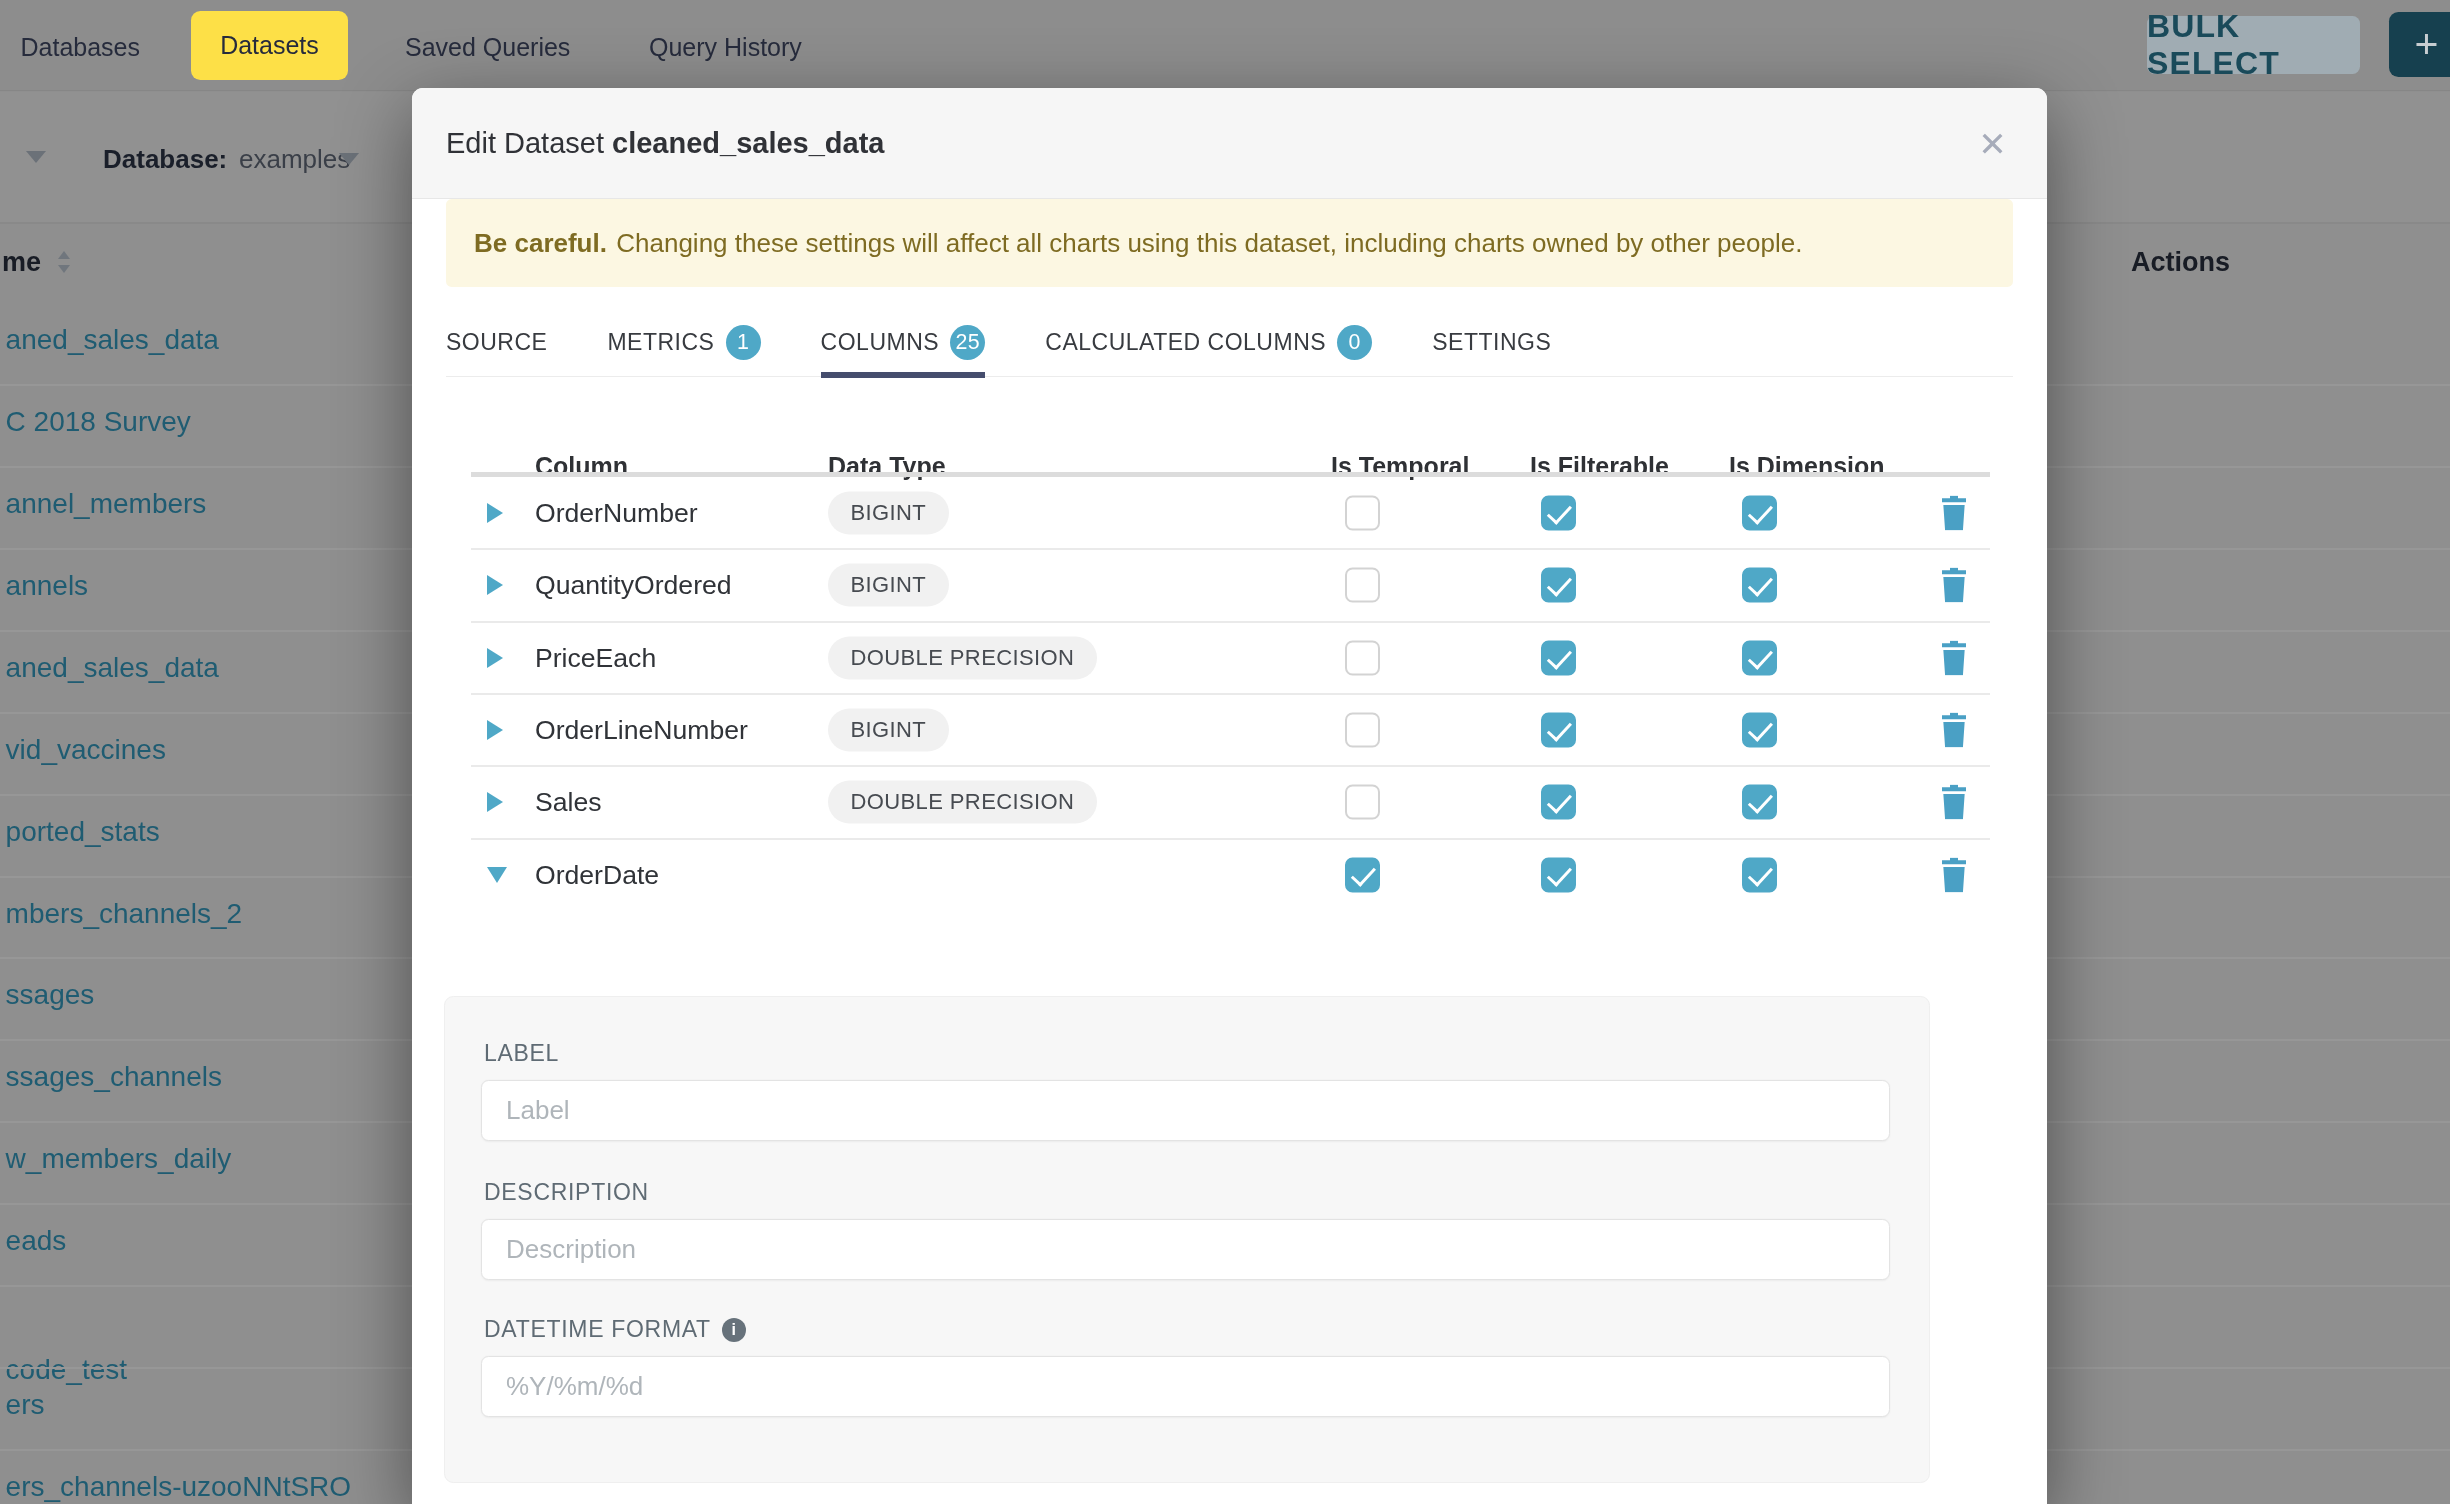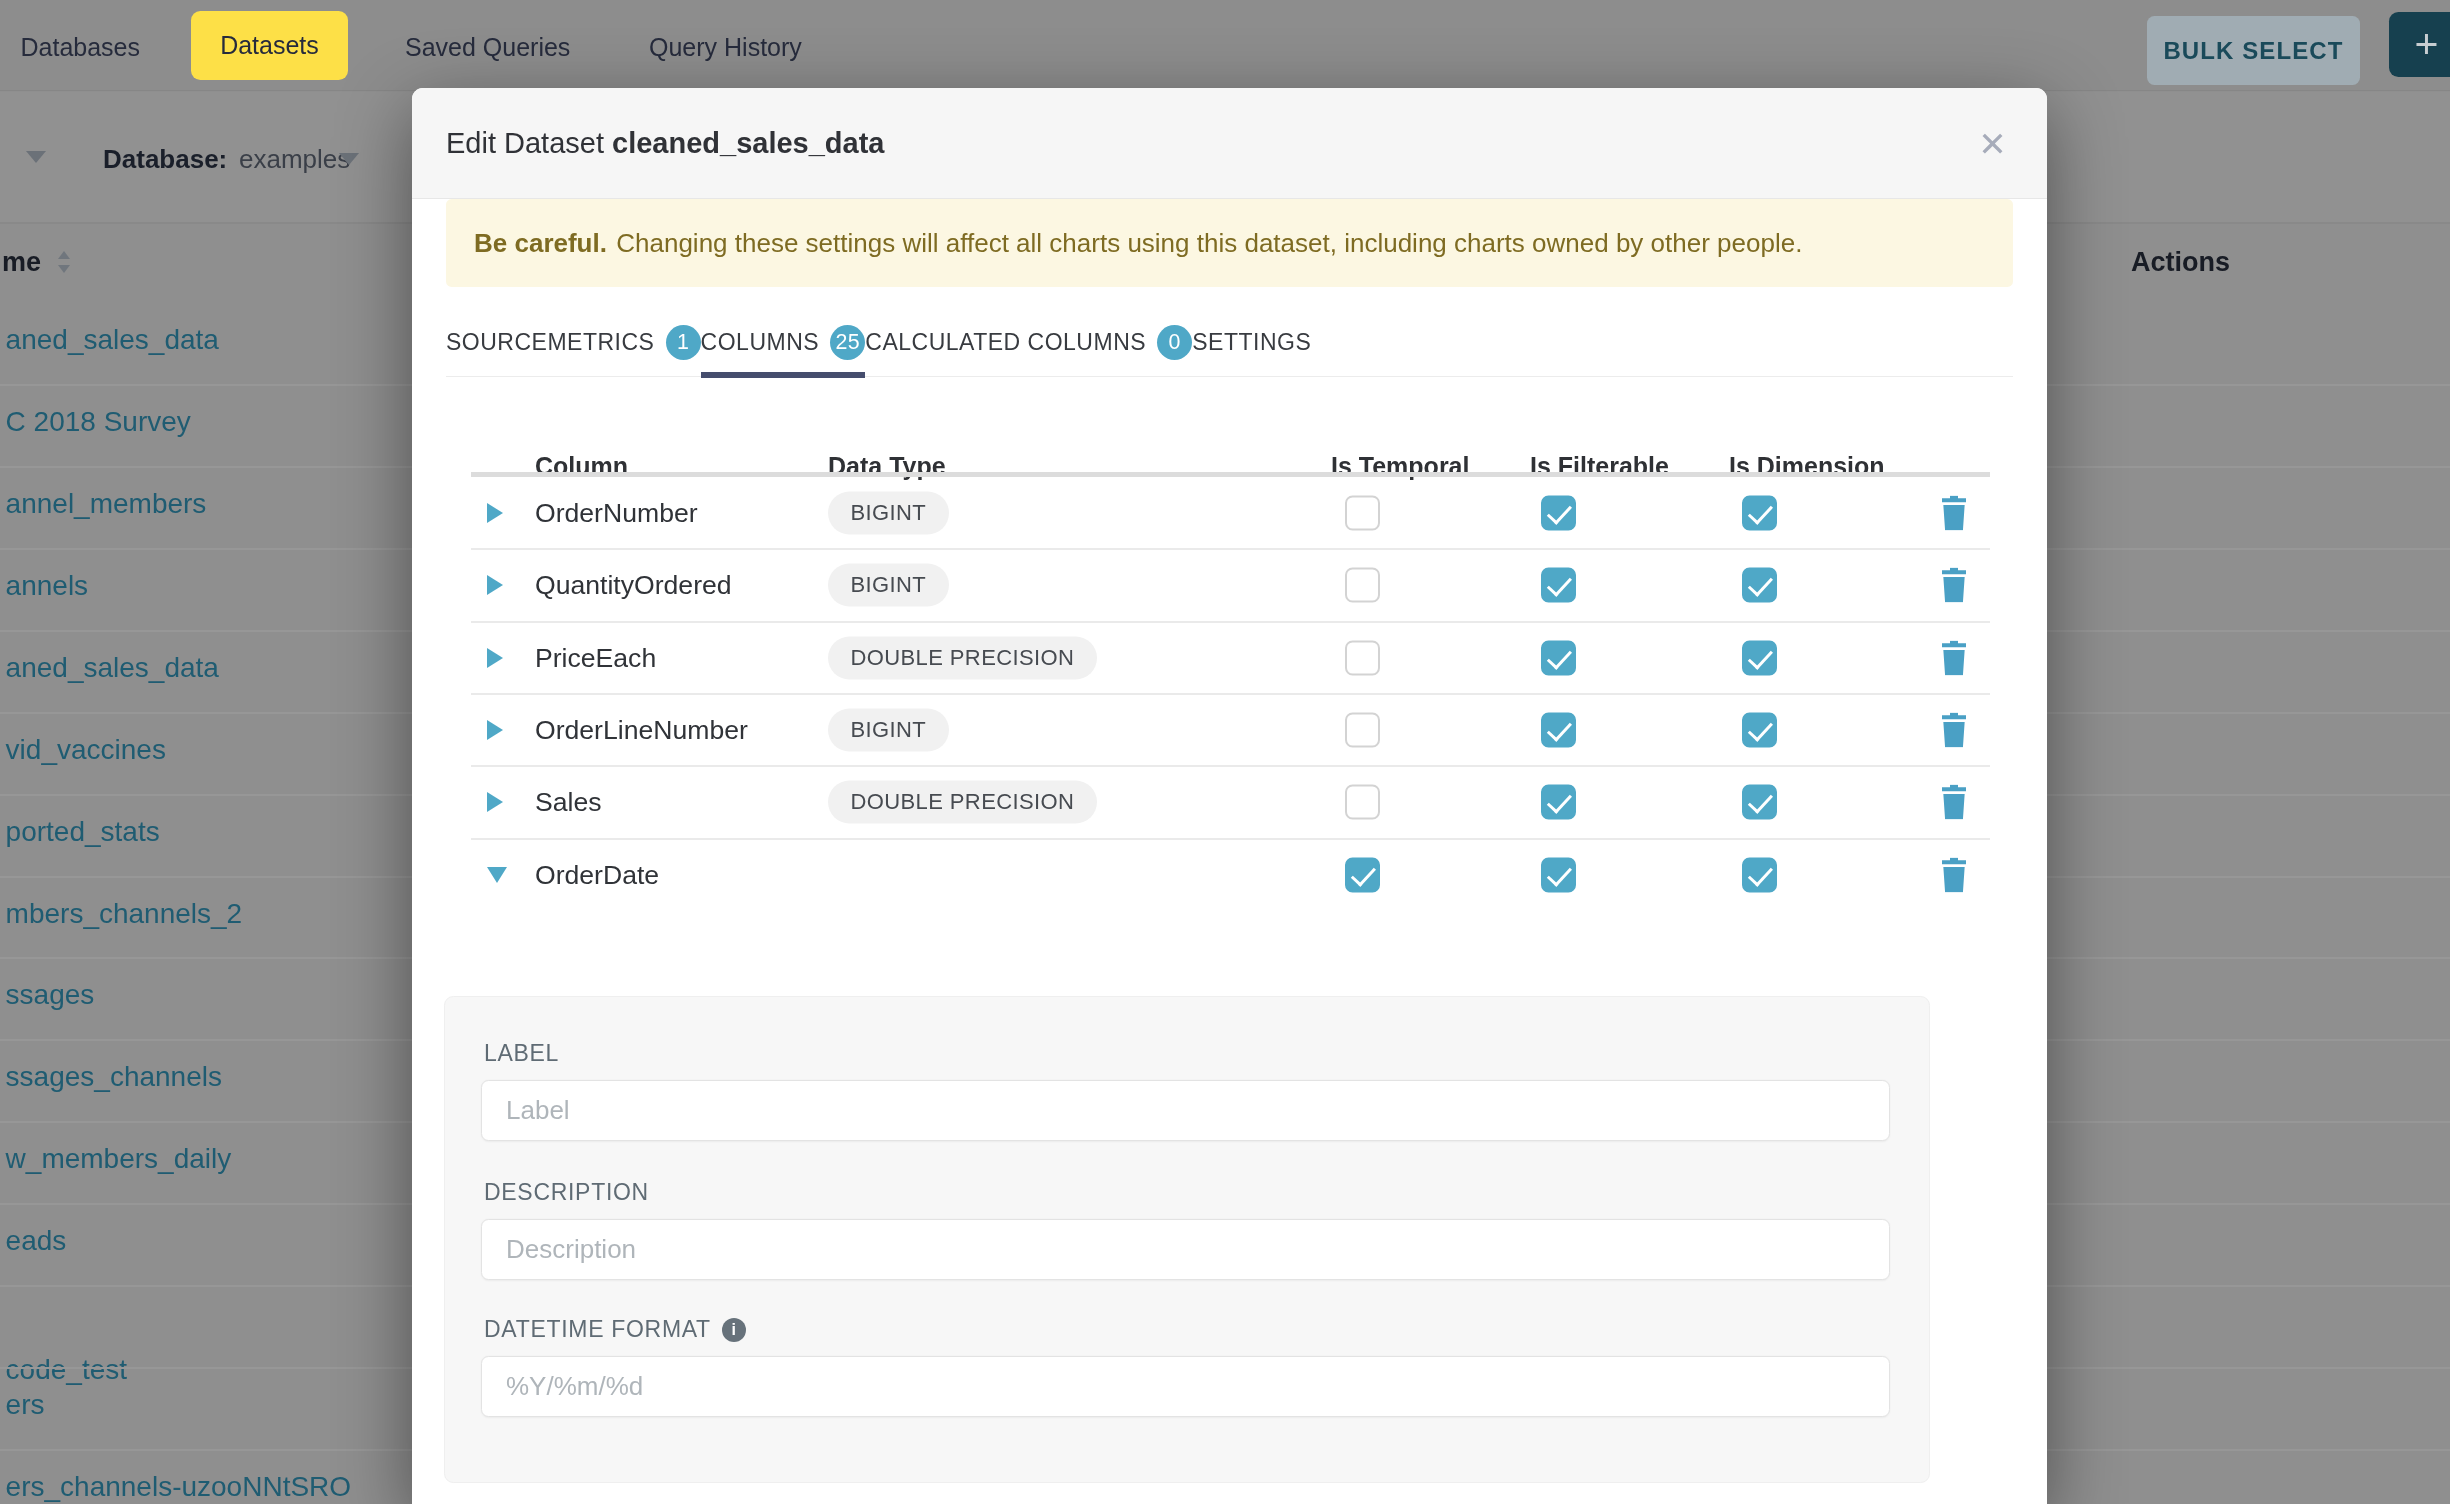--- a/index.html
+++ b/index.html
@@ -7,22 +7,22 @@
     width:2450px;height:1505px;overflow:hidden;position:relative;
     background:#8F8F8F;
     font-family:"Liberation Sans",sans-serif;
     -webkit-font-smoothing:antialiased;
   }
   
   .nav{position:absolute;left:0;top:0;width:2450px;height:90px;background:#8D8D8D;border-bottom:1.9px solid #868686;}
   .nav-item{position:absolute;top:47px;transform:translateY(-50%);font-size:25px;font-weight:500;color:#262B3C;white-space:nowrap;}
   .nav-pill{position:absolute;left:191px;top:11.2px;width:157px;height:69px;background:#fde047;border-radius:9.3px;}
   .nav-item.in-pill{left:0;right:0;top:34px;text-align:center;}
-  .bulk-btn{position:absolute;left:2147px;top:16px;width:213px;height:69px;background:#A0ACB3;border-radius:7.5px;
-    display:flex;align-items:center;justify-content:center;font-size:24px;font-weight:700;letter-spacing:1.1px;color:#1A4A5A;}
+  .bulk-btn{position:absolute;left:2147px;top:16px;width:213px;height:58px;background:#A0ACB3;border-radius:7.5px;
+    display:flex;align-items:center;justify-content:center;font-size:32px;font-weight:700;letter-spacing:1.1px;color:#1A4A5A;}
   .plus-btn{position:absolute;left:2389px;top:12px;width:75px;height:65px;background:#16404F;border-radius:9.3px;
     display:flex;align-items:center;justify-content:center;font-size:41px;font-weight:400;color:#C7CDD1;}
   .filter-strip{position:absolute;left:0;top:92px;width:2450px;height:130px;background:#919191;}
   .tri-down{width:0;height:0;border-left:10.3px solid transparent;border-right:10.3px solid transparent;border-top:12px solid #6B7178;position:absolute;}
   .db-label{position:absolute;left:103px;top:159px;transform:translateY(-50%);font-size:26px;font-weight:700;color:#1A1F2A;}
   .db-value{position:absolute;left:239px;top:159px;transform:translateY(-50%);font-size:26px;color:#3A3F48;}
   .bg-topline{position:absolute;left:0;top:222px;width:2450px;height:1.9px;background:#898989;}
   .col-head{position:absolute;top:262px;transform:translateY(-50%);font-size:27px;font-weight:700;color:#181C25;}
   .sort-icon{position:absolute;left:58px;top:262px;transform:translateY(-50%);width:13px;height:24px;}
   .sort-icon::before,.sort-icon::after{content:"";position:absolute;left:0;width:0;height:0;border-left:6.5px solid transparent;border-right:6.5px solid transparent;}
@@ -35,21 +35,21 @@
     box-shadow:0 22.4px 75px rgba(0,0,0,0.45);}
   .modal-header{position:relative;height:110px;background:#F6F6F6;border-bottom:1.9px solid #E7E7E7;border-radius:11.2px 11.2px 0 0;}
   .modal-title{position:absolute;left:34px;top:55px;transform:translateY(-50%);font-size:29px;color:#303237;white-space:nowrap;}
   .modal-title b{font-weight:700;}
   .modal-close{position:absolute;right:34px;top:55px;transform:translateY(-50%);width:41px;height:41px;display:flex;align-items:center;justify-content:center;
     font-size:34px;color:#A7ACBA;cursor:pointer;}
   .modal-body{position:relative;padding:0 34px;}
   .banner{height:88px;background:#FCF7E2;border-radius:5.6px;display:flex;align-items:center;padding:0 28px;
     font-size:26px;color:#7E6B22;box-sizing:border-box;}
   .banner b{font-weight:700;margin-right:9.3px;}
-  .tabs{margin-top:22.4px;height:67px;display:flex;align-items:center;border-bottom:1.9px solid #ECECEC;}
+  .tabs{margin-top:22.4px;height:67px;display:flex;align-items:center;gap:60px;border-bottom:1.9px solid #ECECEC;}
   .tab{position:relative;display:flex;align-items:center;gap:11.2px;height:100%;font-size:23px;letter-spacing:0.5px;color:#383B40;cursor:pointer;}
   .tab.active::after{content:"";position:absolute;left:0;right:0;bottom:-1.9px;height:6.5px;background:#454D6D;}
   .badge{min-width:35px;height:35px;border-radius:17.7px;padding:0 3.7px;background:#4FA8C7;color:#fff;font-size:21.4px;
     display:flex;align-items:center;justify-content:center;box-sizing:border-box;}
   
   .cols-table{position:relative;height:574px;}
   .th{position:absolute;top:65px;transform:translateY(-50%);font-size:25px;font-weight:600;color:#2F3135;white-space:nowrap;margin-top:24px;}
   .head-sep{position:absolute;left:25px;width:1519px;top:95px;height:4.7px;background:#DCDCDC;}
   .crow{position:absolute;left:0;width:100%;height:73px;}
   .crow .rsep{position:absolute;left:25px;width:1519px;top:0;height:1.9px;background:#EAEAEA;}

